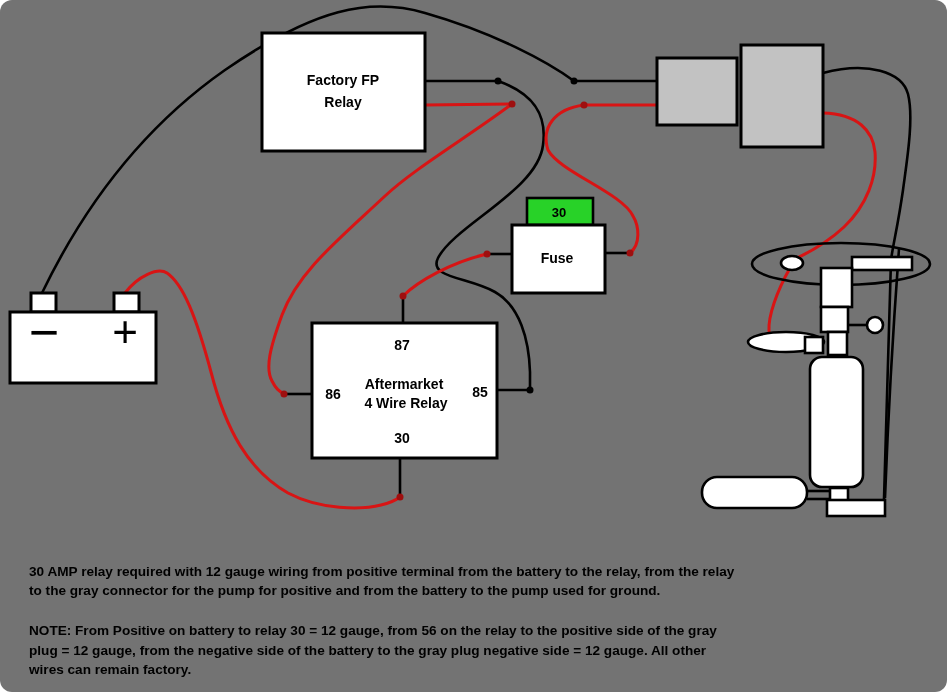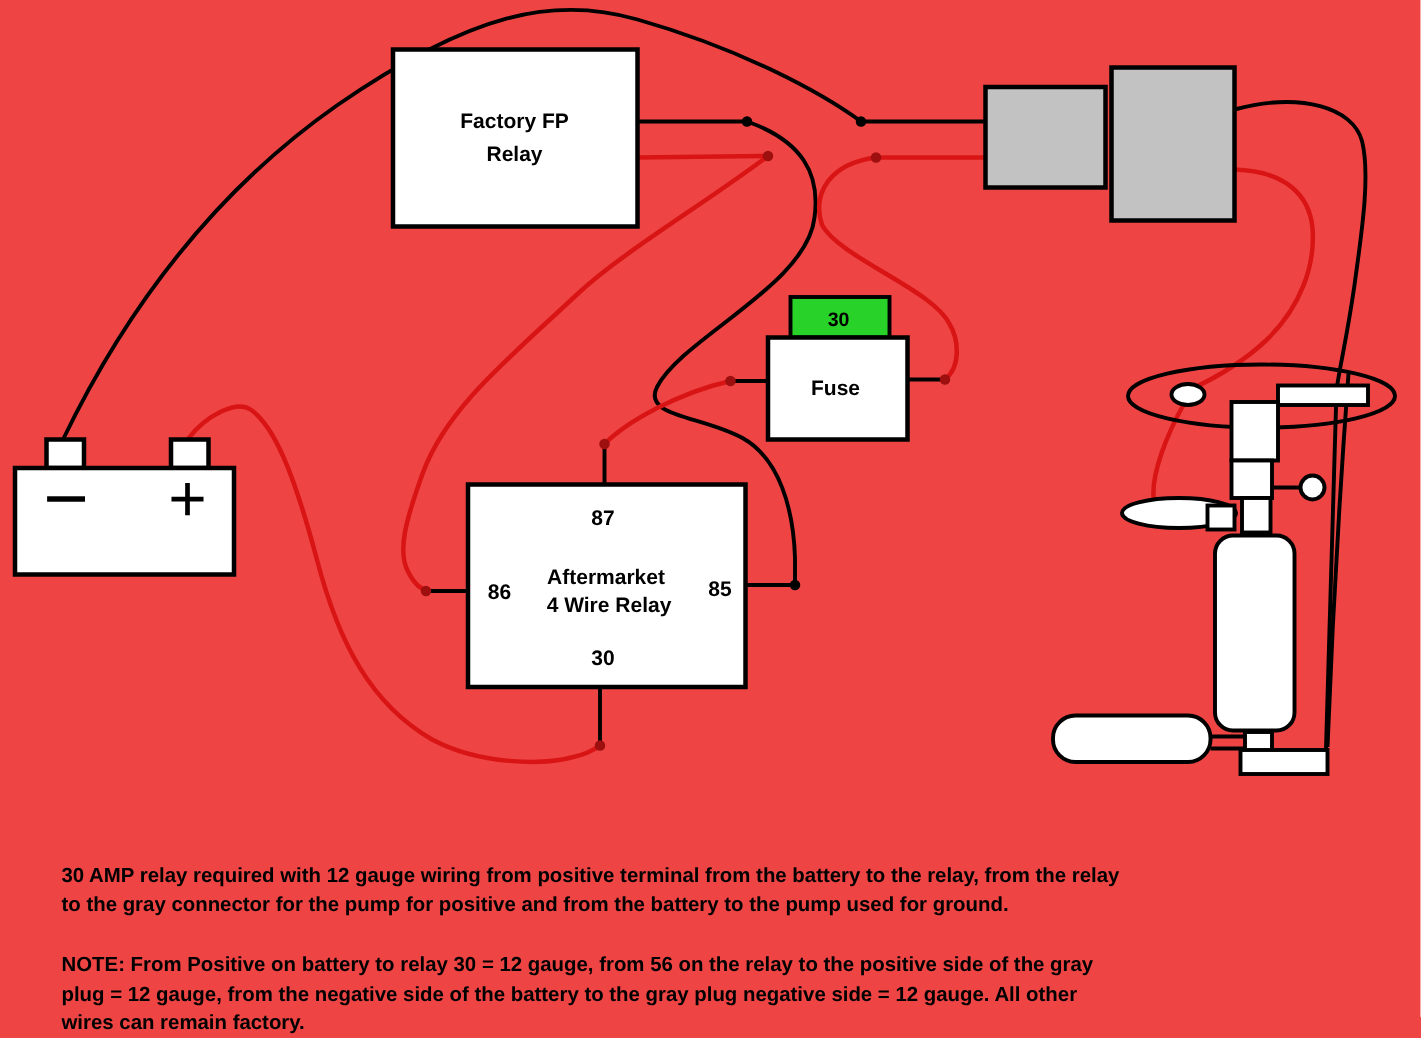--- a/index.html
+++ b/index.html
@@ -1,32 +1,32 @@
 <!DOCTYPE html>
 <html style="--wire-red: #d81414; --fuse-green: #28d228; --connector-gray: #c2c2c2; --junction-red: #9e0f0f;"><head>
 <meta charset="utf-8">
 <style>
   html,body{margin:0;padding:0;background:#ffffff;}
-  .stage{position:relative;width:947px;height:692px;background:#ef4444;overflow:hidden;
-         font-family:"Liberation Sans",sans-serif;}
+  .stage{position:relative;width:947px;height:692px;background:#737373;overflow:hidden;
+         font-family:"Liberation Sans",sans-serif;border-radius:12px;}
   svg text{font-family:"Liberation Sans",sans-serif;}
   .box-label{font-size:14px;font-weight:bold;fill:#000;text-anchor:middle;}
   .small-label{font-size:13px;font-weight:bold;fill:#000;text-anchor:middle;}
   .pol{font-weight:400;fill:#000;text-anchor:middle;}
   .wire-black{fill:none;stroke:#000;stroke-width:2.6;}
   .wire-red{fill:none;stroke:var(--wire-red,#d81414);stroke-width:3;}
   .outline{fill:#fff;stroke:#000;stroke-width:3;}
   .outline-thin{fill:#fff;stroke:#000;stroke-width:2.6;}
   .gray-box{fill:var(--connector-gray,#c2c2c2);stroke:#000;stroke-width:3;}
   .green-box{fill:var(--fuse-green,#28d228);stroke:#000;stroke-width:2.6;}
   .dot-black{fill:#000;}
   .dot-red{fill:var(--junction-red,#9e0f0f);}
   .notes{position:absolute;left:29px;top:562px;width:900px;color:#000;
          font-size:13.6px;font-weight:bold;line-height:19.2px;}
-  .notes p{margin:12px;white-space:pre-line;}
+  .notes p{margin:0;white-space:pre-line;}
   .notes p + p{margin-top:21px;}
 </style>
 </head>
 <body>
 
 <div class="stage">
 
   <svg width="947" height="692" viewBox="0 0 947 692">
 
     <path class="wire-black" d="M 42,293 C 70,235 125,140 225,70 C 315,8 370,-3 425,13 C 495,33 548,62 574,81 L 657,81"></path>

